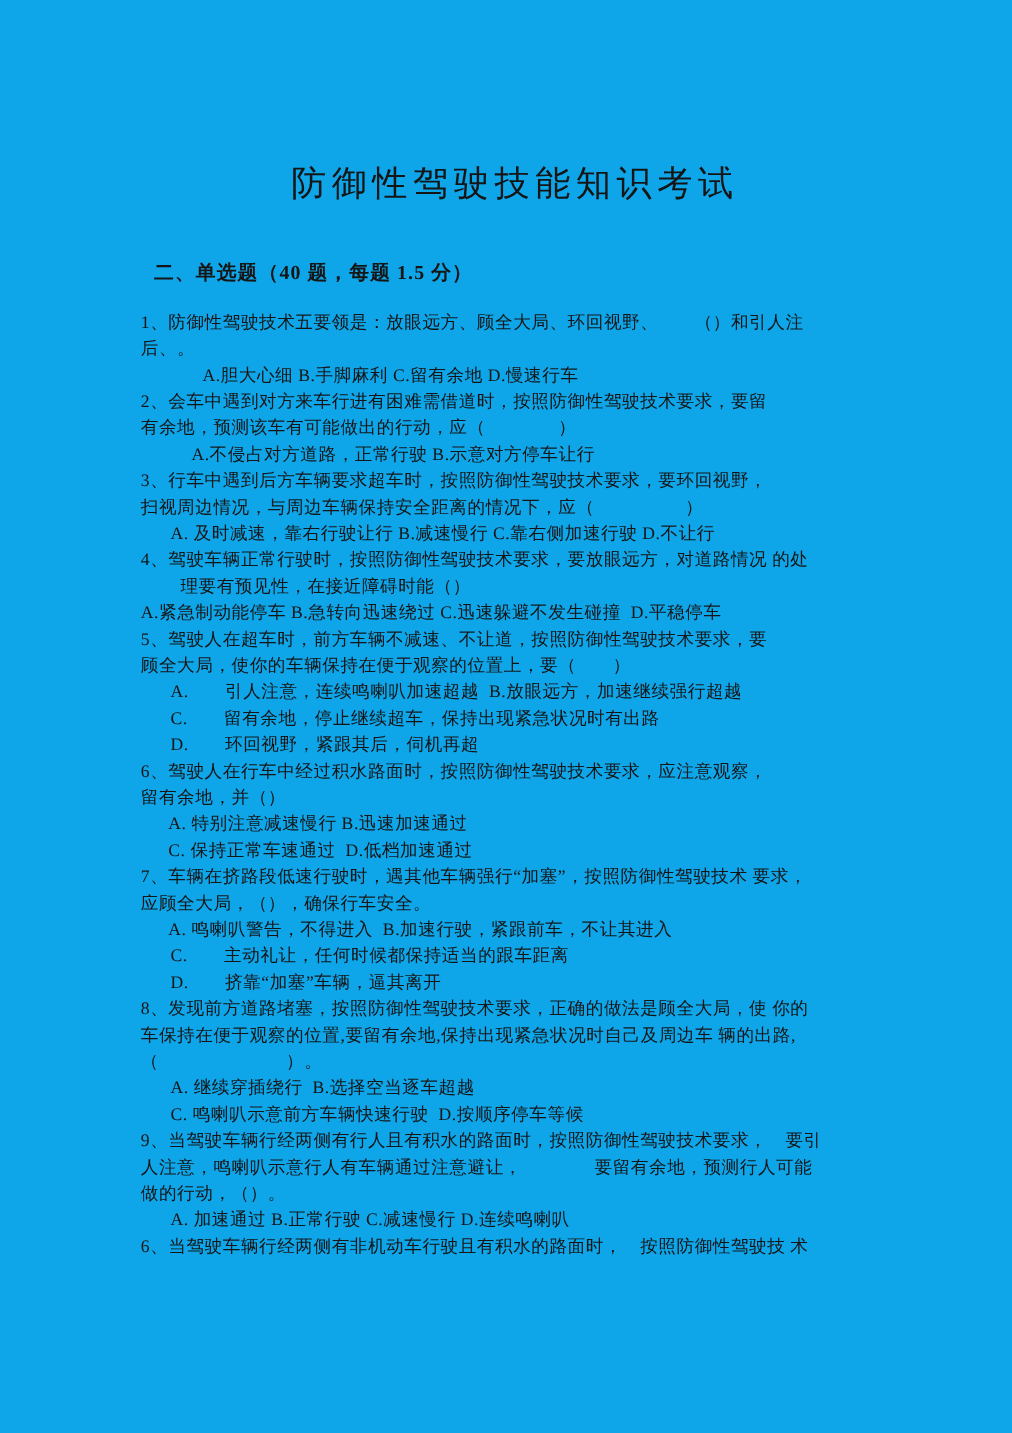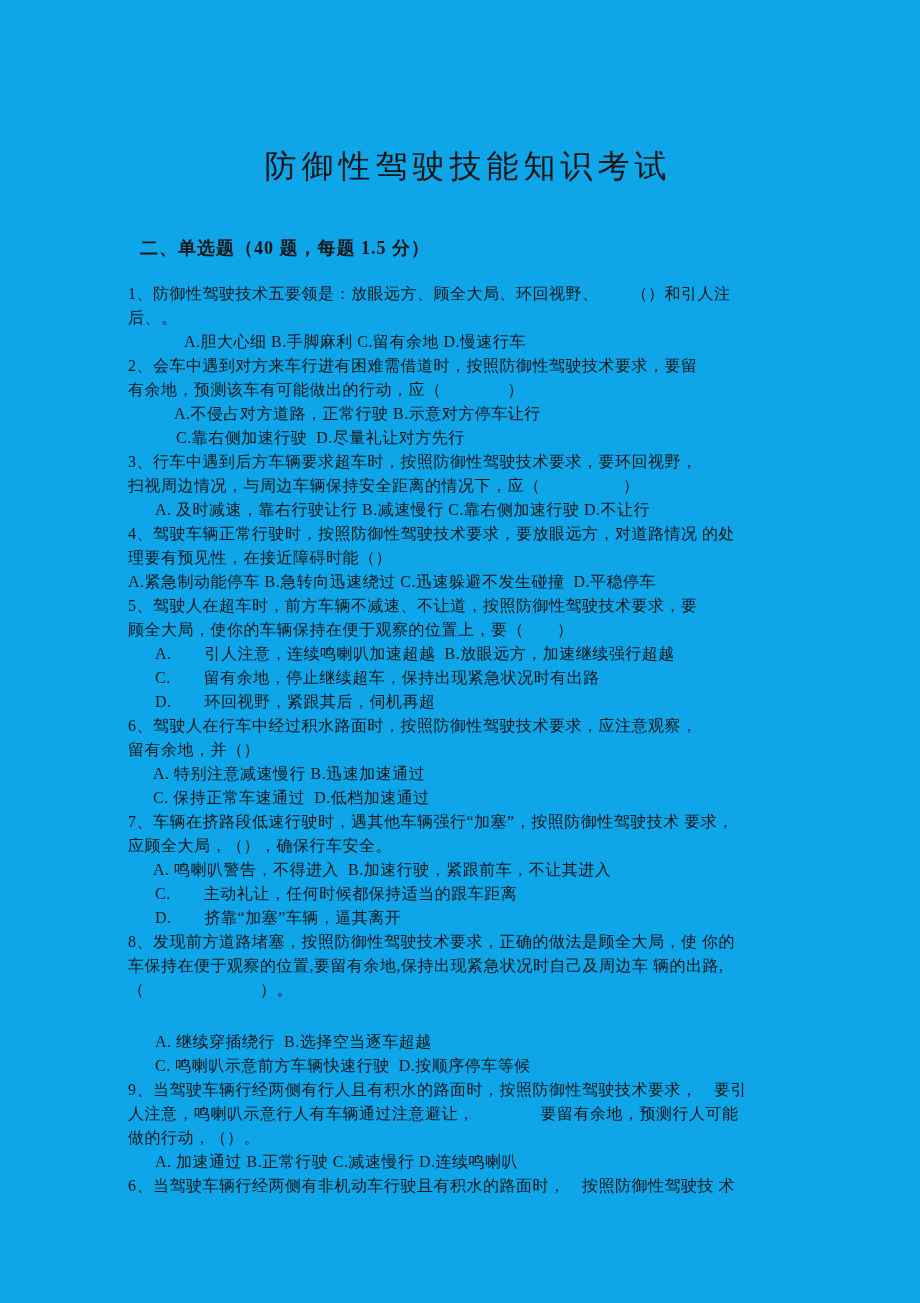--- a/index.html
+++ b/index.html
@@ -58,30 +58,29 @@
   <div class="questions" id="questions">
       <div>
         <div class="q-line" style="padding-left: 0px;">1、防御性驾驶技术五要领是：放眼远方、顾全大局、环回视野、　　（）和引人注</div>
         <div class="q-line" style="padding-left: 0px;">后、。</div>
         <div class="q-line" style="padding-left: 56px;">A.胆大心细 B.手脚麻利 C.留有余地 D.慢速行车</div>
       </div>
       <div>
         <div class="q-line" style="padding-left: 0px;">2、会车中遇到对方来车行进有困难需借道时，按照防御性驾驶技术要求，要留</div>
         <div class="q-line" style="padding-left: 0px;">有余地，预测该车有可能做出的行动，应（　　　　）</div>
         <div class="q-line" style="padding-left: 46px;">A.不侵占对方道路，正常行驶 B.示意对方停车让行</div>
-        <div class="q-line" style="padding-left: 48px;">C.靠右侧加速行驶  D.尽量礼让对方先行</div>
       </div>
       <div>
         <div class="q-line" style="padding-left: 0px;">3、行车中遇到后方车辆要求超车时，按照防御性驾驶技术要求，要环回视野，</div>
         <div class="q-line" style="padding-left: 0px;">扫视周边情况，与周边车辆保持安全距离的情况下，应（　　　　　）</div>
         <div class="q-line" style="padding-left: 27px;">A. 及时减速，靠右行驶让行 B.减速慢行 C.靠右侧加速行驶 D.不让行</div>
       </div>
       <div>
         <div class="q-line" style="padding-left: 0px;">4、驾驶车辆正常行驶时，按照防御性驾驶技术要求，要放眼远方，对道路情况 的处</div>
-        <div class="q-line" style="padding-left: 0px;">理要有预见性，在接近障碍时能（）</div>
+        <div class="q-line" style="padding-left: 0px; margin-left: 36px;">理要有预见性，在接近障碍时能（）</div>
         <div class="q-line" style="padding-left: 0px;">A.紧急制动能停车 B.急转向迅速绕过 C.迅速躲避不发生碰撞  D.平稳停车</div>
       </div>
       <div>
         <div class="q-line" style="padding-left: 0px;">5、驾驶人在超车时，前方车辆不减速、不让道，按照防御性驾驶技术要求，要</div>
         <div class="q-line" style="padding-left: 0px;">顾全大局，使你的车辆保持在便于观察的位置上，要（　　）</div>
         <div class="q-line" style="padding-left: 27px;">A.　　引人注意，连续鸣喇叭加速超越  B.放眼远方，加速继续强行超越</div>
         <div class="q-line" style="padding-left: 27px;">C.　　留有余地，停止继续超车，保持出现紧急状况时有出路</div>
         <div class="q-line" style="padding-left: 27px;">D.　　环回视野，紧跟其后，伺机再超</div>
       </div>
       <div>
@@ -94,21 +93,21 @@
         <div class="q-line" style="padding-left: 0px;">7、车辆在挤路段低速行驶时，遇其他车辆强行“加塞”，按照防御性驾驶技术 要求，</div>
         <div class="q-line" style="padding-left: 0px;">应顾全大局，（），确保行车安全。</div>
         <div class="q-line" style="padding-left: 25px;">A. 鸣喇叭警告，不得进入  B.加速行驶，紧跟前车，不让其进入</div>
         <div class="q-line" style="padding-left: 27px;">C.　　主动礼让，任何时候都保持适当的跟车距离</div>
         <div class="q-line" style="padding-left: 27px;">D.　　挤靠“加塞”车辆，逼其离开</div>
       </div>
       <div>
         <div class="q-line" style="padding-left: 0px;">8、发现前方道路堵塞，按照防御性驾驶技术要求，正确的做法是顾全大局，使 你的</div>
         <div class="q-line" style="padding-left: 0px;">车保持在便于观察的位置,要留有余地,保持出现紧急状况时自己及周边车 辆的出路,</div>
         <div class="q-line" style="padding-left: 0px;">（　　　　　　　）。</div>
-        <div class="q-line" style="padding-left: 27px; margin-top: 28px;">A. 继续穿插绕行  B.选择空当逐车超越</div>
+        <div class="q-line" style="padding-left: 27px;">A. 继续穿插绕行  B.选择空当逐车超越</div>
         <div class="q-line" style="padding-left: 27px;">C. 鸣喇叭示意前方车辆快速行驶  D.按顺序停车等候</div>
       </div>
       <div>
         <div class="q-line" style="padding-left: 0px;">9、当驾驶车辆行经两侧有行人且有积水的路面时，按照防御性驾驶技术要求，　要引</div>
         <div class="q-line" style="padding-left: 0px;">人注意，鸣喇叭示意行人有车辆通过注意避让，　　　　要留有余地，预测行人可能</div>
         <div class="q-line" style="padding-left: 0px;">做的行动，（）。</div>
         <div class="q-line" style="padding-left: 27px;">A. 加速通过 B.正常行驶 C.减速慢行 D.连续鸣喇叭</div>
       </div>
       <div>
         <div class="q-line" style="padding-left: 0px;">6、当驾驶车辆行经两侧有非机动车行驶且有积水的路面时，　按照防御性驾驶技 术</div>

